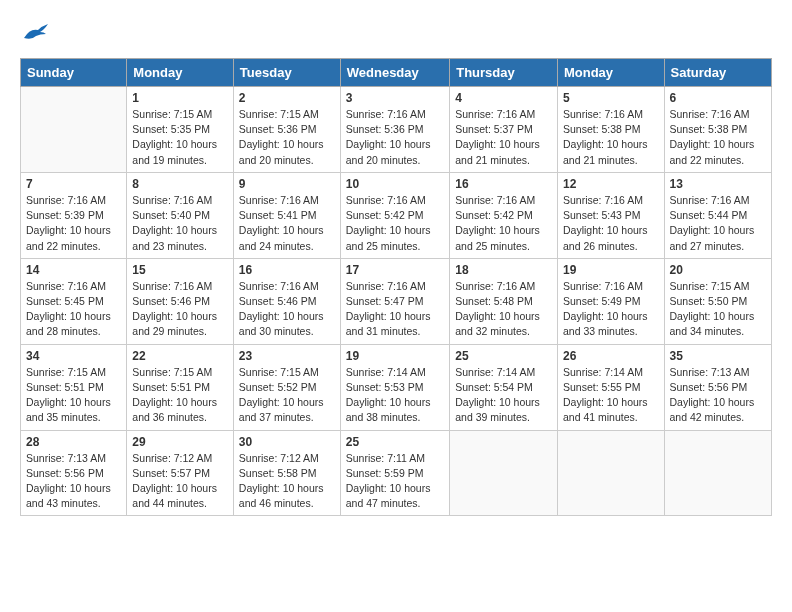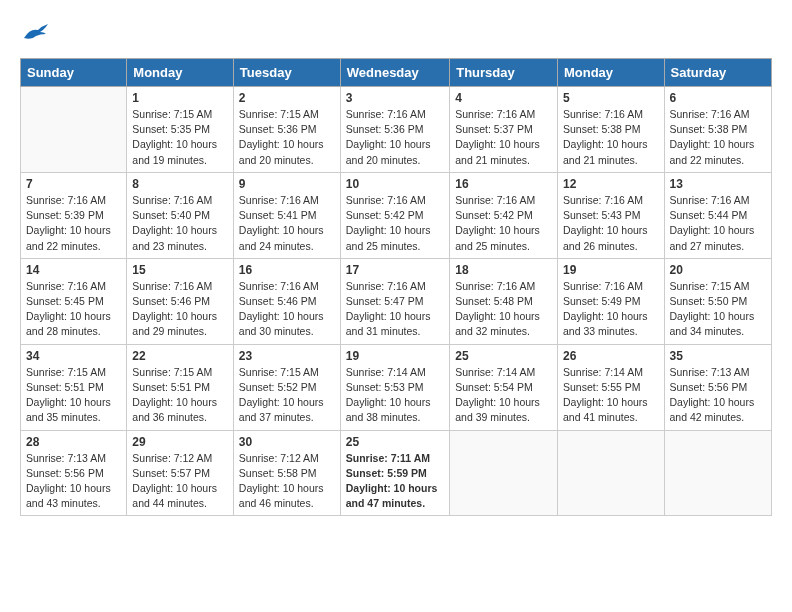--- a/index.html
+++ b/index.html
@@ -335,21 +335,21 @@
         </td>
         <td>
           <span class="day-number">30</span>
           <div class="day-info" style="white-space: pre-line;">Sunrise: 7:12 AM
 Sunset: 5:58 PM
 Daylight: 10 hours
 and 46 minutes.</div>
         </td>
         <td>
           <span class="day-number">25</span>
-          <div class="day-info" style="white-space: pre-line; font-weight: bold;">Sunrise: 7:11 AM
+          <div class="day-info" style="white-space: pre-line;">Sunrise: 7:11 AM
 Sunset: 5:59 PM
 Daylight: 10 hours
 and 47 minutes.</div>
         </td>
         <td class="empty"></td>
         <td class="empty"></td>
         <td class="empty"></td>
       </tr>
     </tbody>
 </table>

